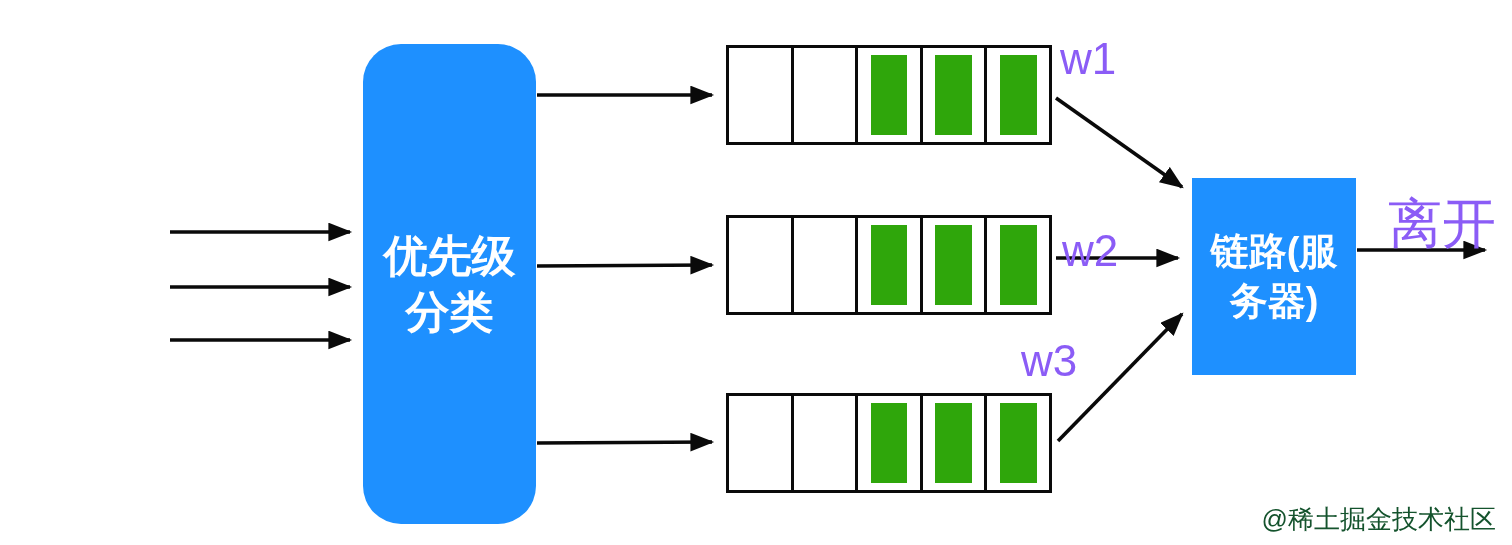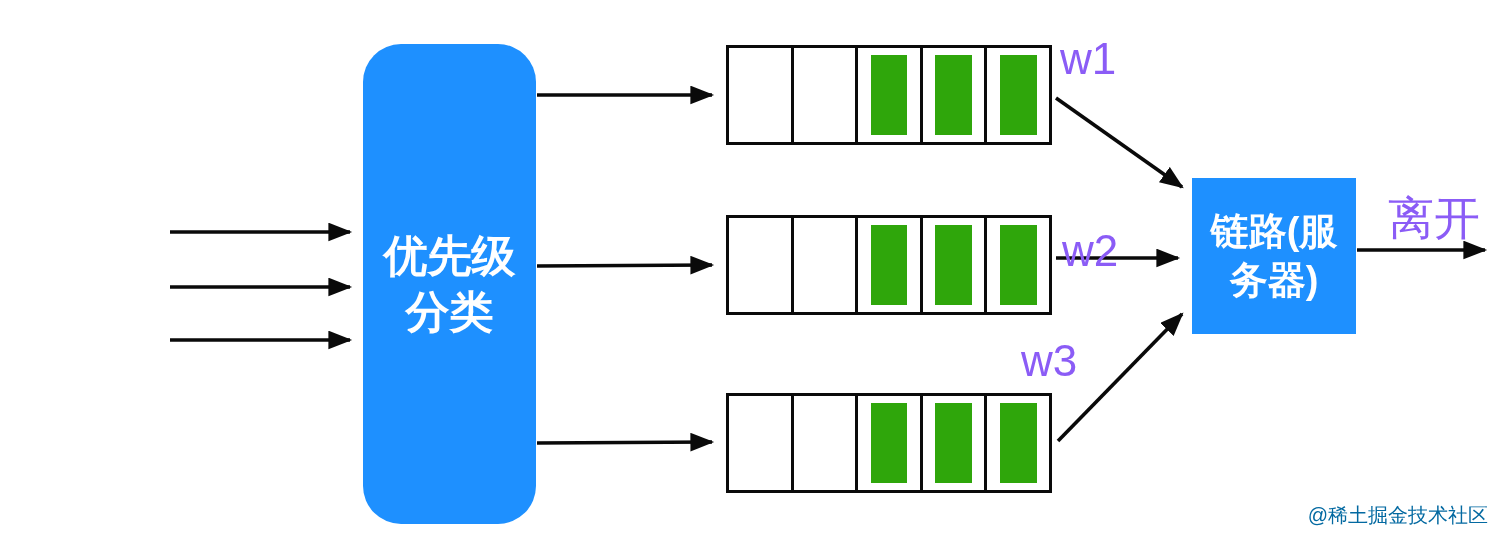--- a/index.html
+++ b/index.html
@@ -65,40 +65,40 @@
     height: 85%;
     background: var(--packet-green, #2FA60B);
   }
   .queue-label { font-size: 44px; }
   .queue-label-1 { left: 1060px; top: 34px; }
   .queue-label-2 { left: 1062px; top: 186px; margin-top: 40px; }
   .queue-label-3 { left: 1021px; top: 336px; }
   .server-box {
     position: absolute;
     left: 1192px; top: 178px;
-    width: 164px; height: 156px;
+    width: 164px; height: 197px;
     background: var(--box-blue, #1E90FF);
     display: flex;
     align-items: center;
     justify-content: center;
   }
   .server-box .box-text {
     color: #ffffff;
     font-weight: bold;
     font-size: 38px;
     line-height: 1.3;
     text-align: center;
     white-space: pre-line;
   }
-  .departure-label { left: 1388px; top: 188px; font-size: 46px; }
+  .departure-label { left: 1388px; top: 188px; font-size: 54px; }
   .watermark {
     position: absolute;
-    right: 24px; top: 502px;
-    font-size: 20px;
-    color: #0369a1;
+    right: 16px; top: 502px;
+    font-size: 26px;
+    color: #14532d;
     white-space: nowrap;
   }
 </style>
 </head>
 <body>
 
 <div class="canvas">
 
   <svg class="arrow-layer" viewBox="0 0 1512 545" xmlns="http://www.w3.org/2000/svg">
     <defs>

